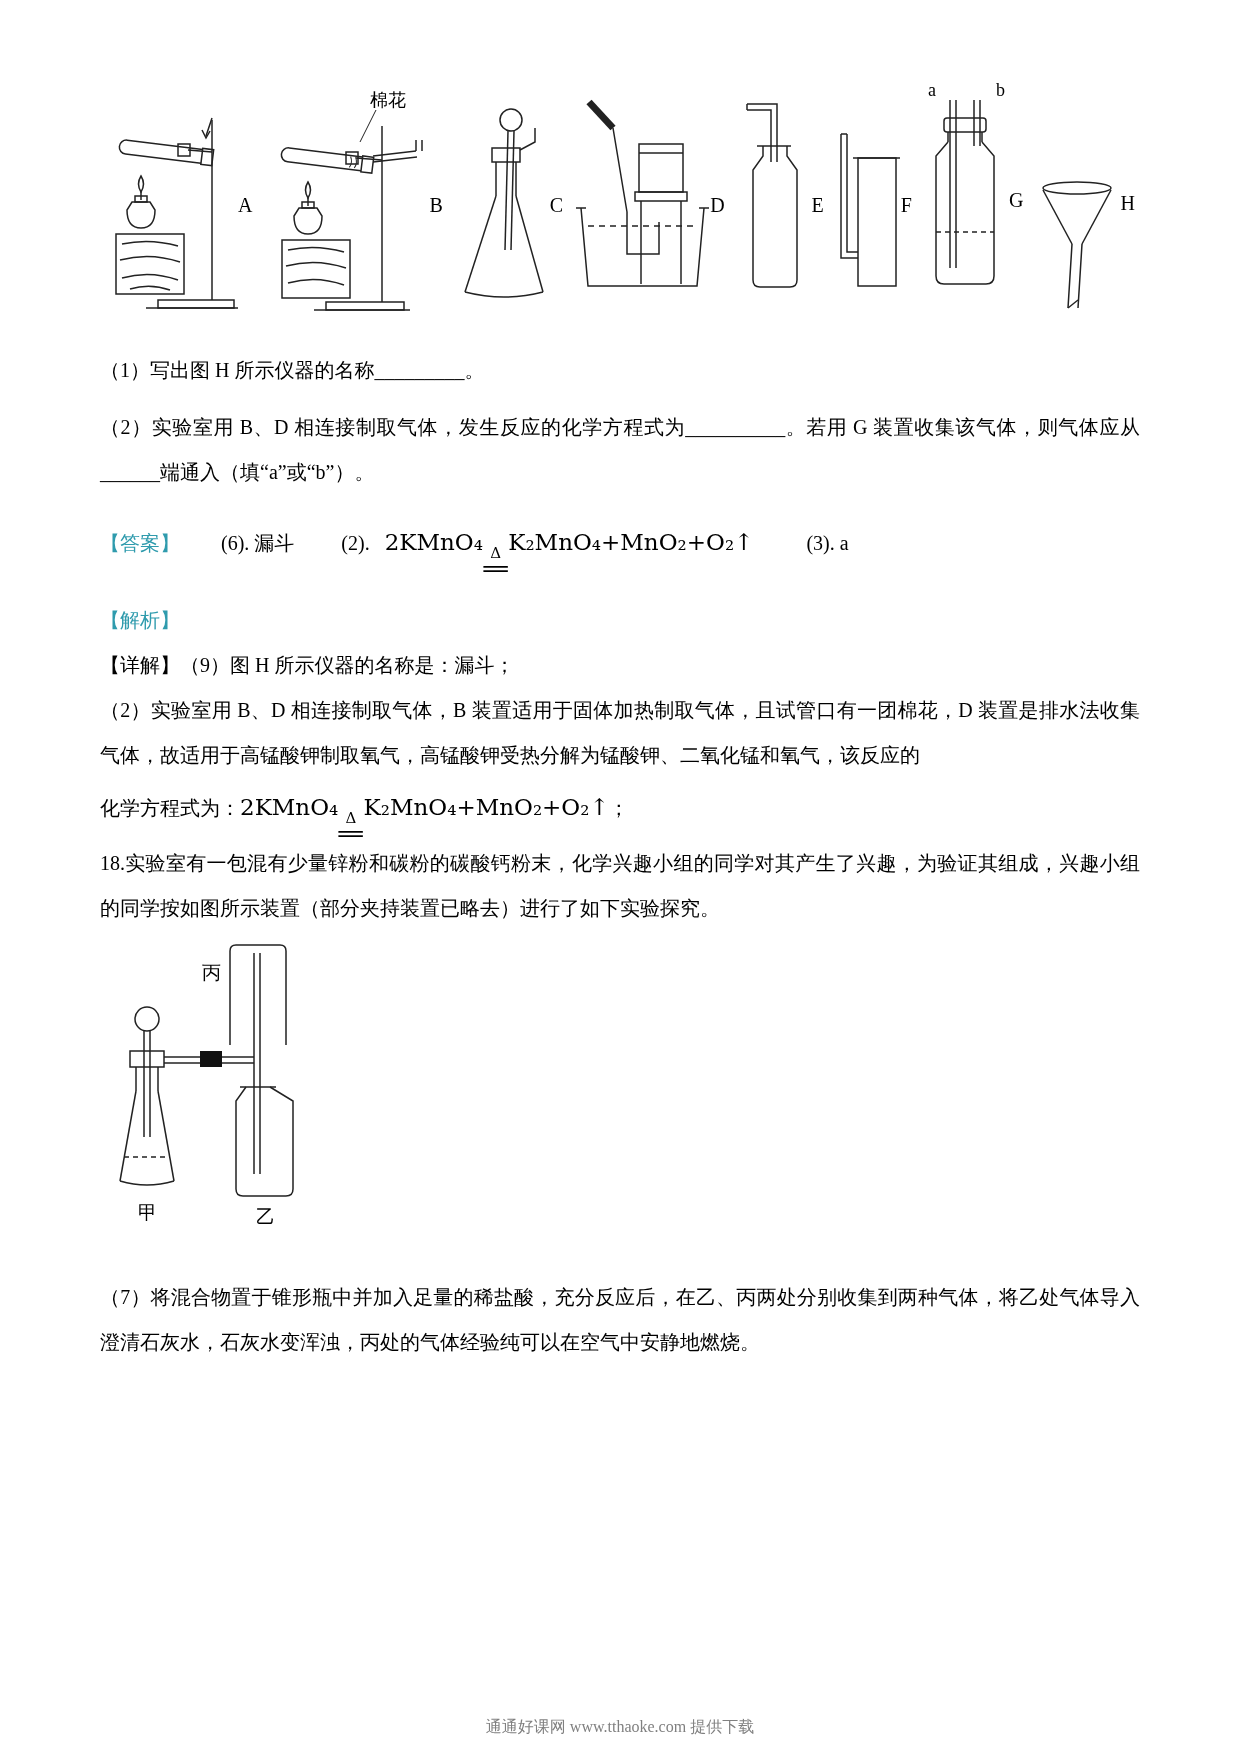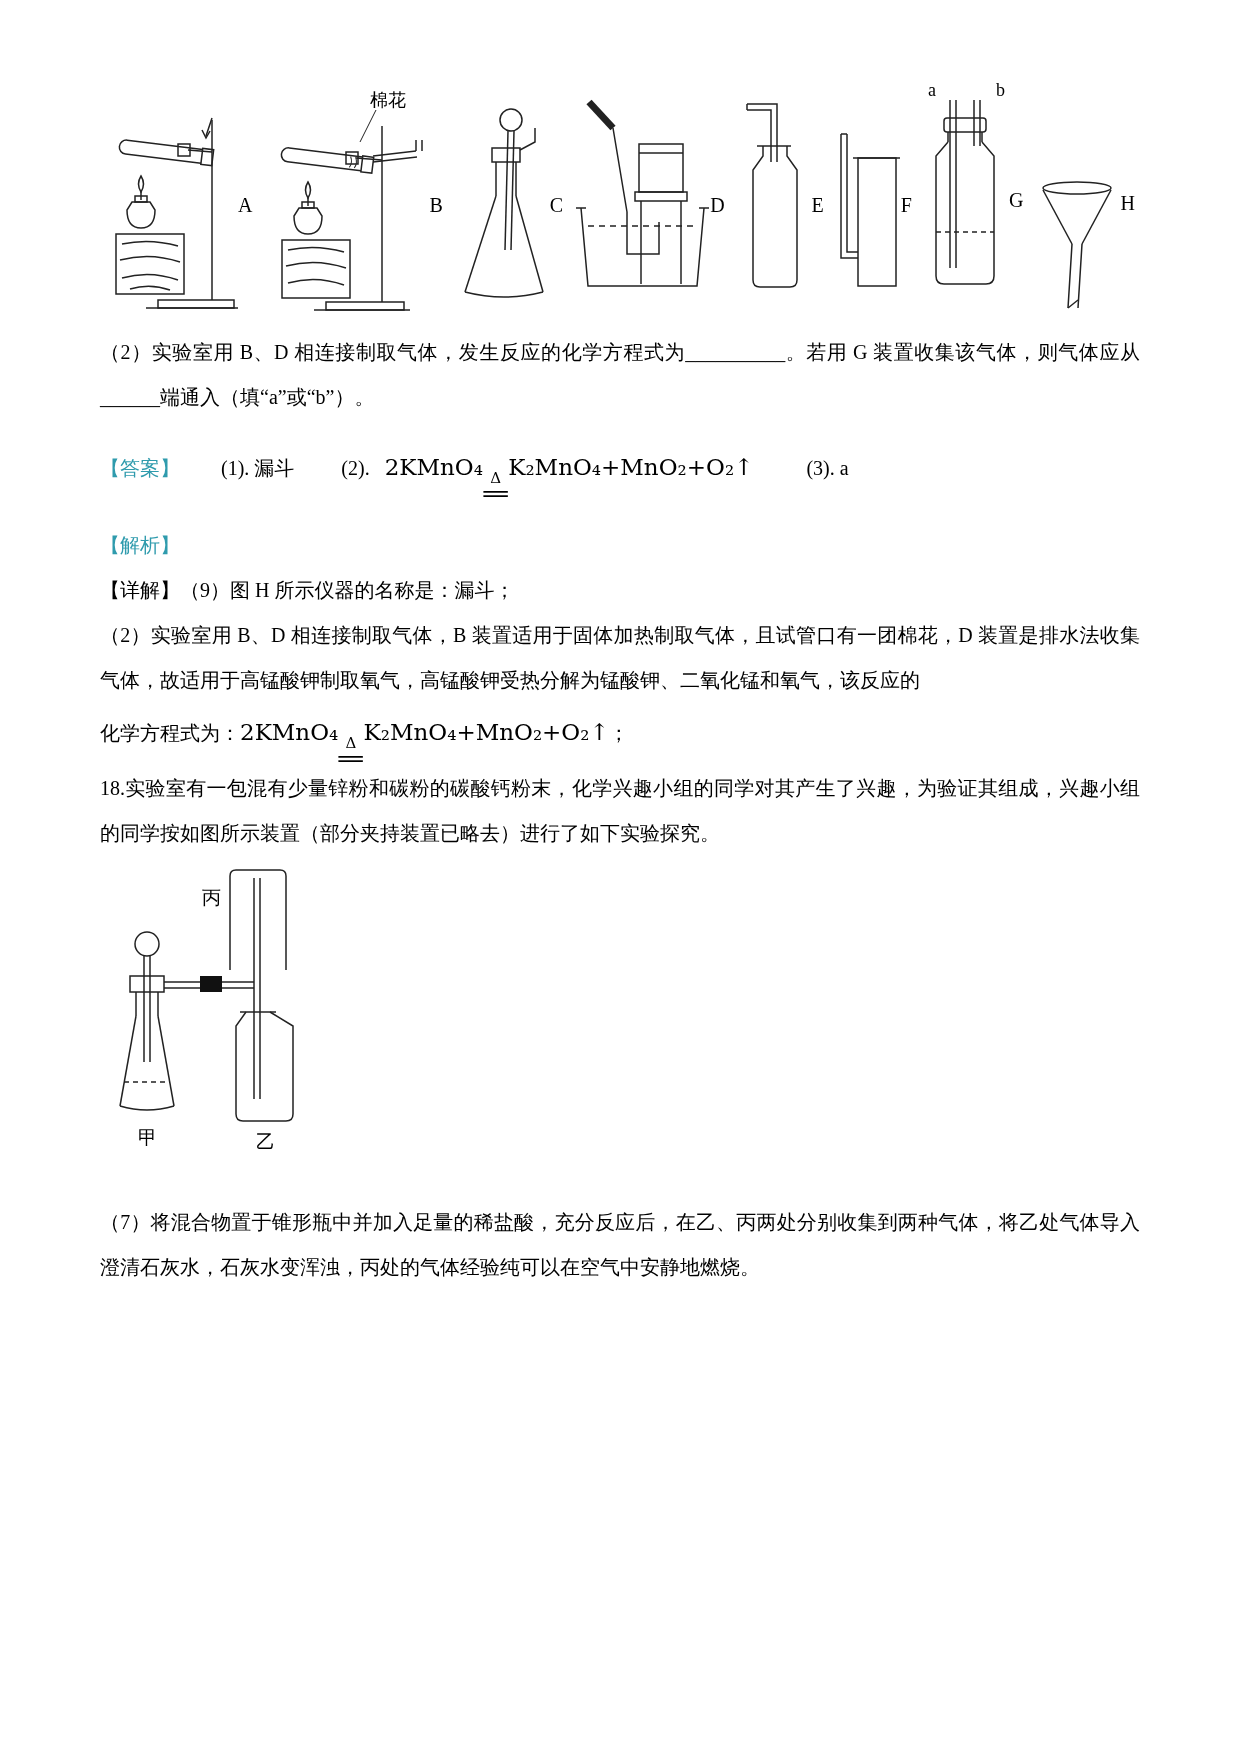--- a/index.html
+++ b/index.html
@@ -280,25 +280,26 @@
             <line x1="37" y1="158" x2="33" y2="222"></line>
             <line x1="47" y1="158" x2="43" y2="222"></line>
             <line x1="33" y1="222" x2="43" y2="214"></line>
           </g>
         </g>
       </svg>
       <div class="fig-label">H</div>
     </div>
   </div>
 
+  <p class="para mt30">（1）写出图 H 所示仪器的名称_________。</p>
   <p class="para mt12">（2）实验室用 B、D 相连接制取气体，发生反应的化学方程式为__________。若用 G 装置收集该气体，则气体应从______端通入（填“a”或“b”）。</p>
 
   <div class="answer-line">
     <span class="blue ans-label">【答案】</span>
-    <span class="ans-item1">(1). 漏斗</span>
+    <span class="ans-item1">(6). 漏斗</span>
     <span class="ans-item2no">(2).</span>
     <span class="equation"><span>2KMnO₄</span><span class="eq-cond">
           <span class="delta">Δ</span>
           <span class="eqsign">=</span>
         </span><span>K₂MnO₄+MnO₂+O₂↑</span></span>
     <span class="ans-item3">(3). a</span>
   </div>
 
   <p class="para mt22 blue">【解析】</p>
 
@@ -349,14 +350,15 @@
           <line x1="6" y1="218" x2="52" y2="218" stroke-dasharray="5,4"></line>
         </g>
         <text x="20" y="280" font-size="19" fill="#000" stroke="none">甲</text>
         <text x="138" y="284" font-size="19" fill="#000" stroke="none">乙</text>
       </g>
     </svg>
   </div>
 
   <p class="para mt40">（7）将混合物置于锥形瓶中并加入足量的稀盐酸，充分反应后，在乙、丙两处分别收集到两种气体，将乙处气体导入澄清石灰水，石灰水变浑浊，丙处的气体经验纯可以在空气中安静地燃烧。</p>
 
+  <div class="footer">通通好课网  www.tthaoke.com  提供下载</div>
 
 </div>
 
 </body></html>

